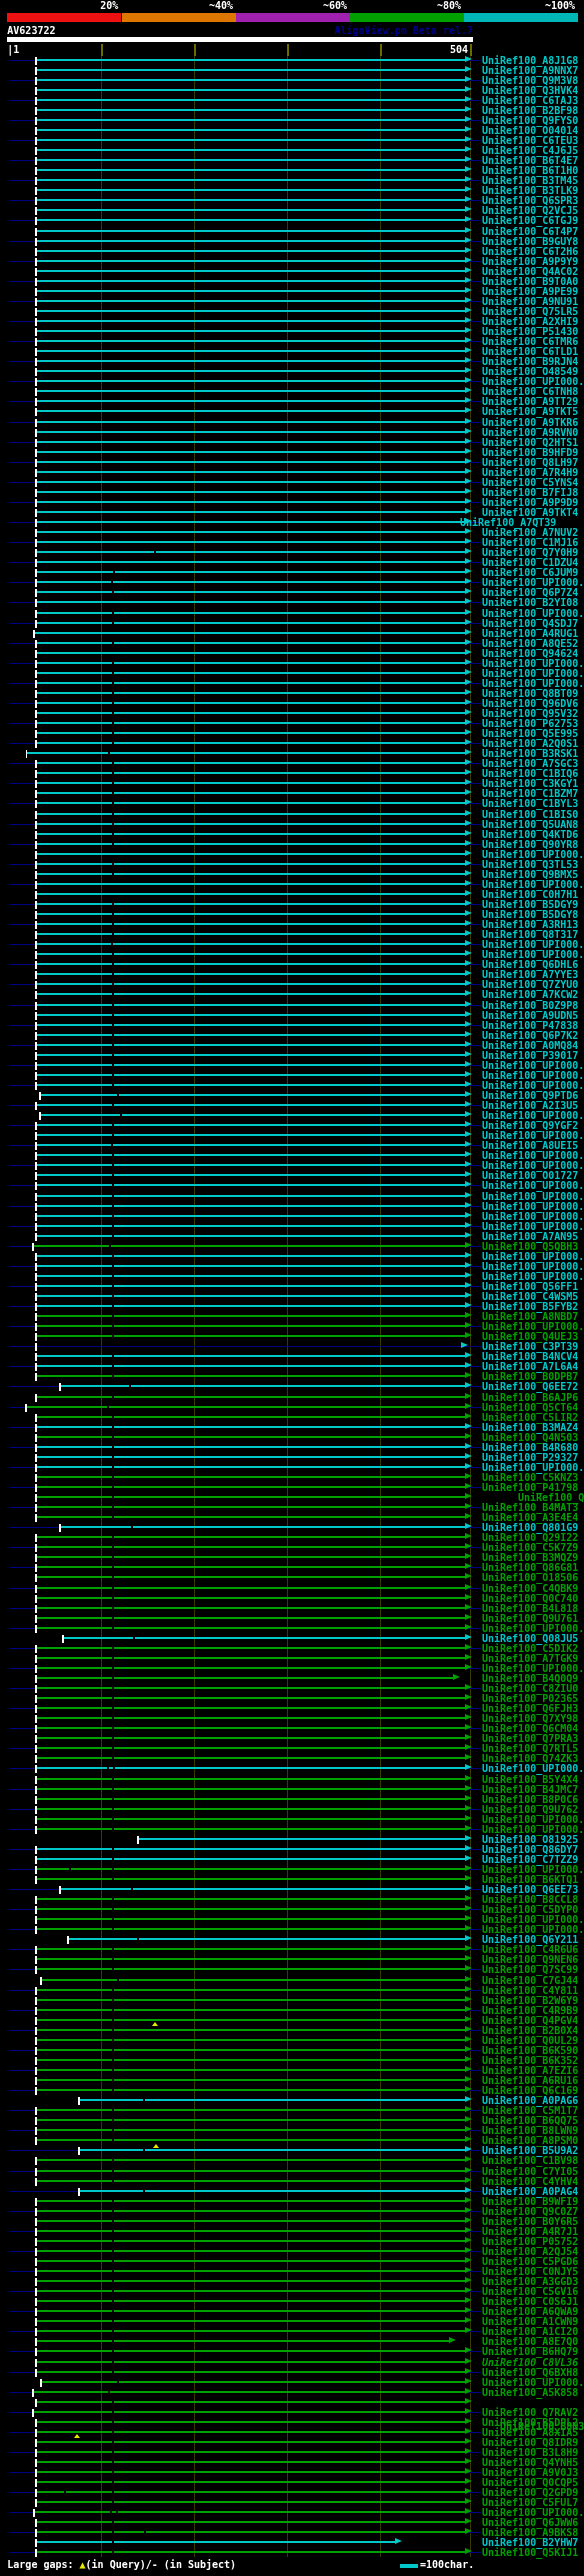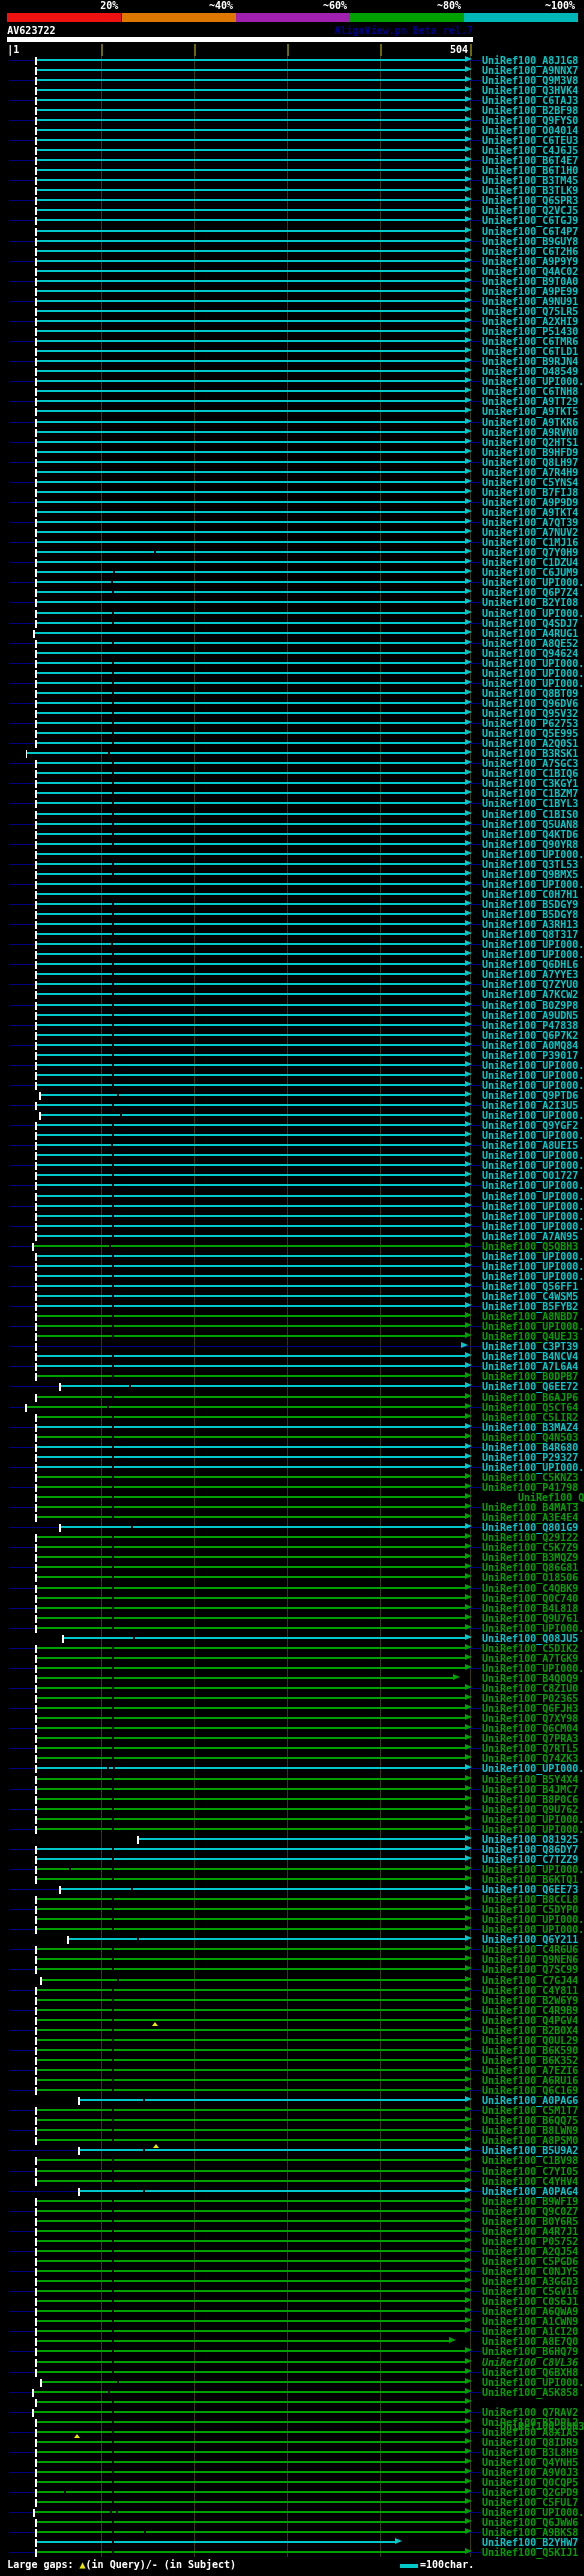--- a/index.html
+++ b/index.html
@@ -361,21 +361,21 @@
         <div class="qtick" style="left: 35px; top: 0px;"></div>
         <div class="bar" style="left: 37px; top: 1.8px; width: 429px; background: rgb(0, 200, 200);"></div>
         <div class="arrow" style="left: 465px; top: -0.9px; border-left: 7.3px solid rgb(0, 200, 200);"></div>
         <div class="acc" style="left: 482px; top: -0.9px; color: rgb(0, 200, 200);">UniRef100_A9TKT4</div>
       </div>
       <div class="abs" style="left: 0px; top: 519px; width: 585px; height: 10px;">
         <div class="row-guide" style="left: 9.1px; top: 2.7px; width: 472px;"></div>
         <div class="qtick" style="left: 35px; top: 0px;"></div>
         <div class="bar" style="left: 37px; top: 1.8px; width: 429px; background: rgb(0, 200, 200);"></div>
         <div class="arrow" style="left: 465px; top: -0.9px; border-left: 7.3px solid rgb(0, 200, 200);"></div>
-        <div class="acc" style="left: 482px; top: -0.9px; color: rgb(0, 200, 200);">UniRef100_A7QT39</div>
+        <div class="acc" style="left: 460px; top: -0.9px; color: rgb(0, 200, 200);">UniRef100_A7QT39</div>
       </div>
       <div class="abs" style="left: 0px; top: 529px; width: 585px; height: 10px;">
         <div class="qtick" style="left: 35px; top: 0px;"></div>
         <div class="bar" style="left: 37px; top: 1.8px; width: 429px; background: rgb(0, 200, 200);"></div>
         <div class="arrow" style="left: 465px; top: -0.9px; border-left: 7.3px solid rgb(0, 200, 200);"></div>
         <div class="acc" style="left: 482px; top: -0.9px; color: rgb(0, 200, 200);">UniRef100_A7NUV2</div>
       </div>
       <div class="abs" style="left: 0px; top: 539px; width: 585px; height: 10px;">
         <div class="row-guide" style="left: 9.1px; top: 2.7px; width: 472px;"></div>
         <div class="qtick" style="left: 35px; top: 0px;"></div>

